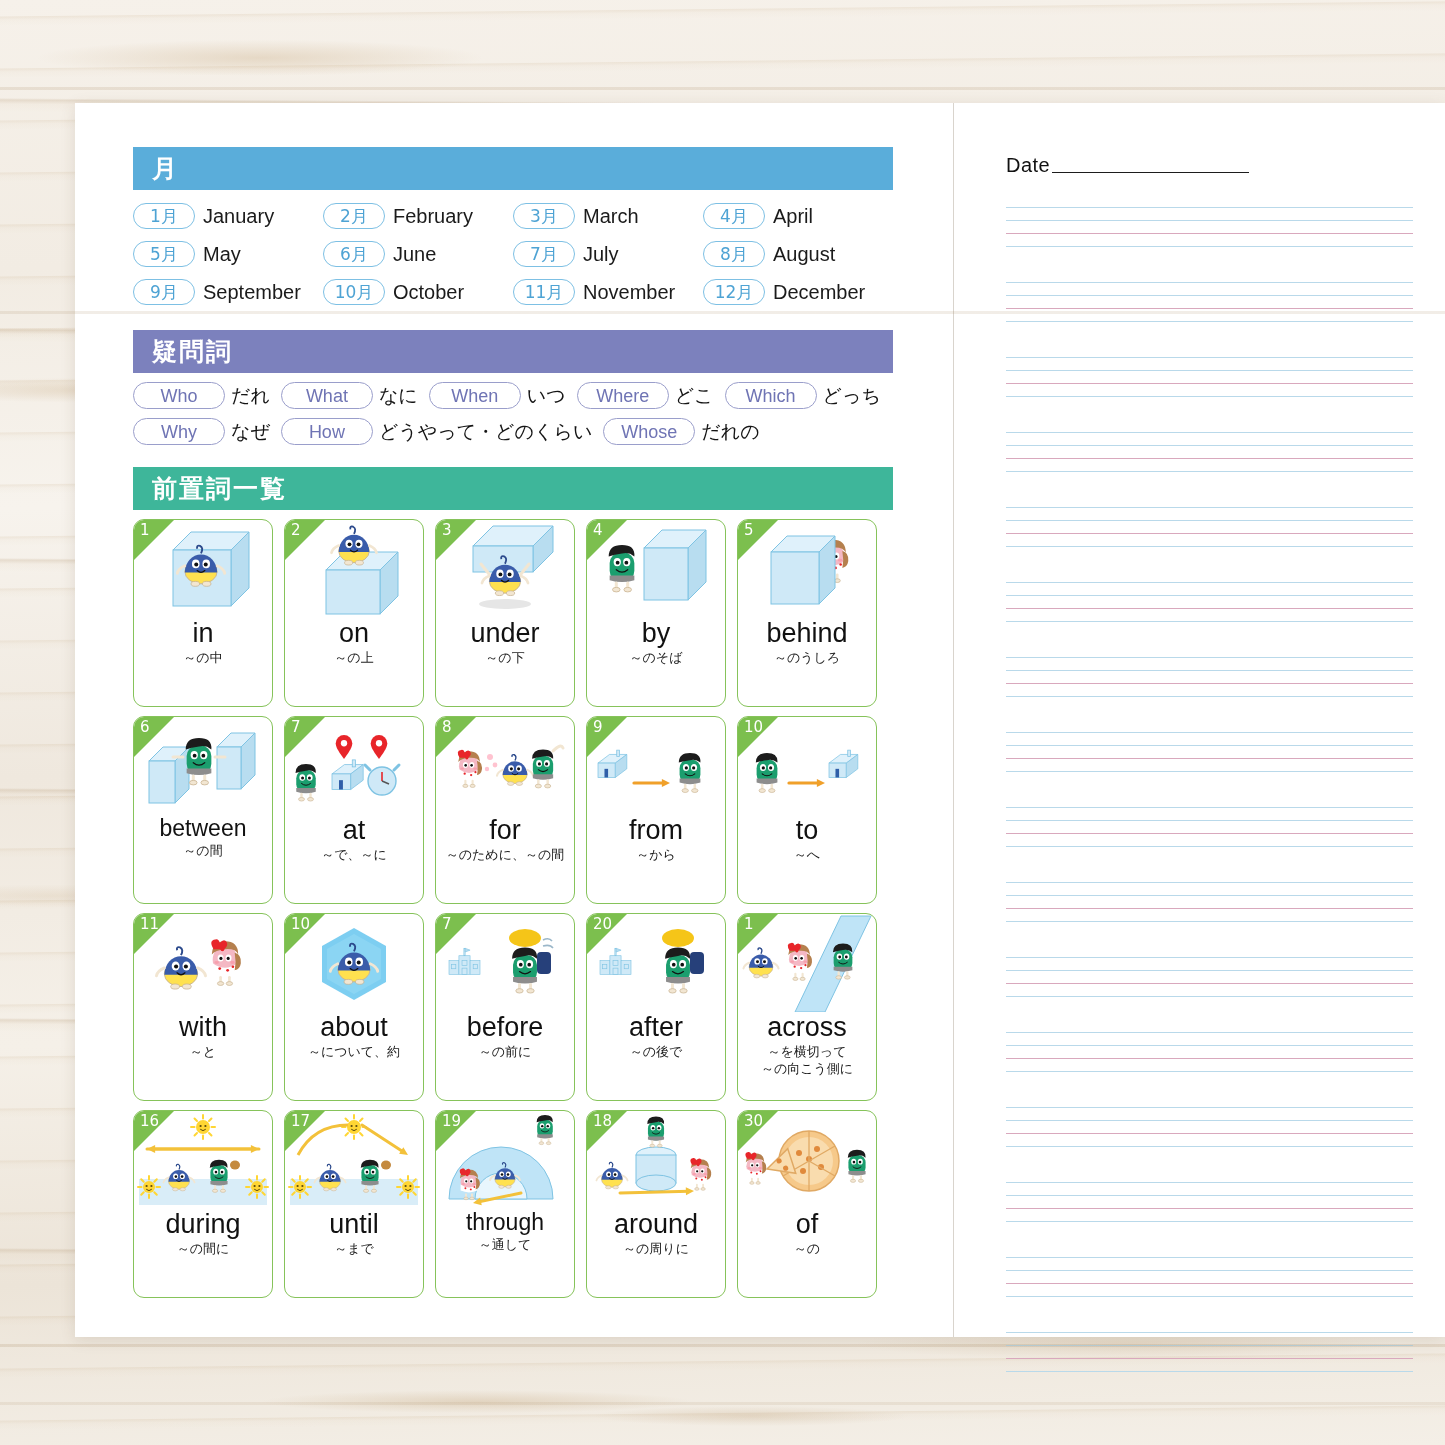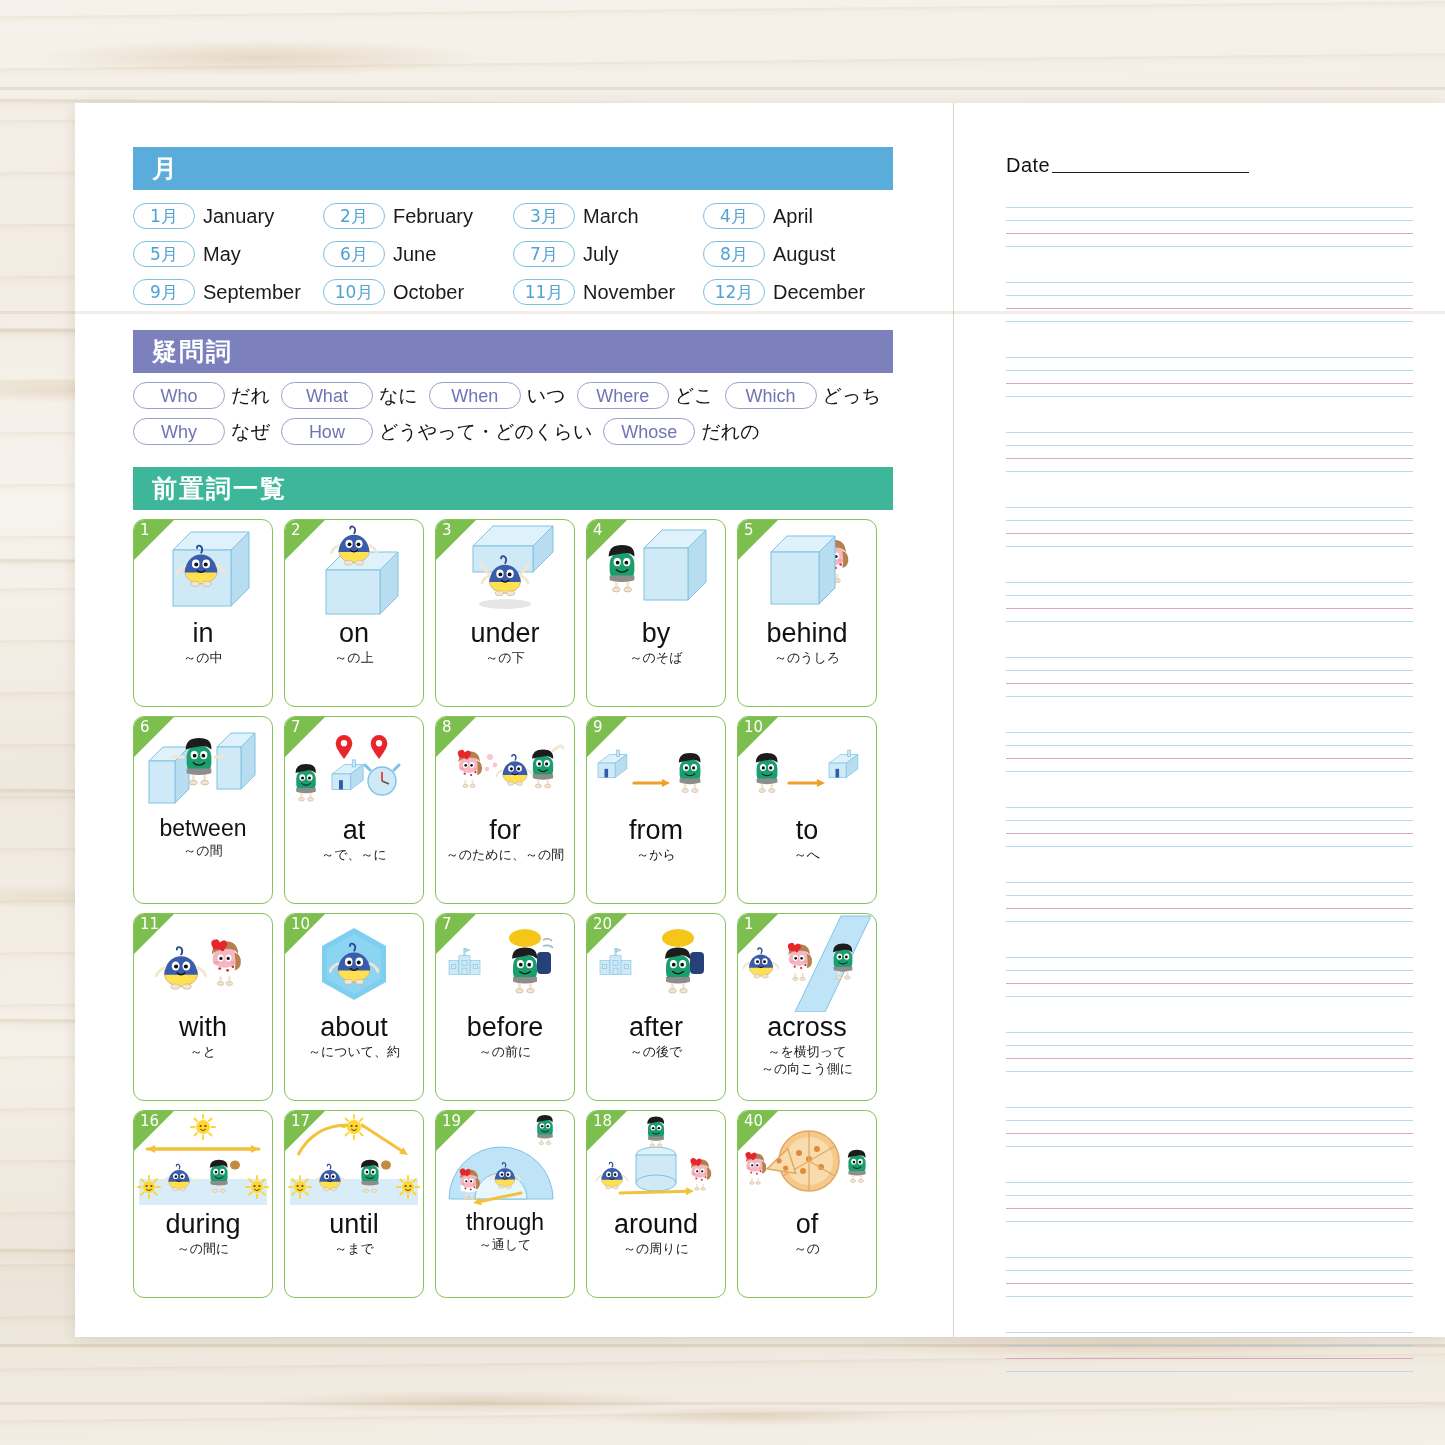--- a/index.html
+++ b/index.html
@@ -1228,21 +1228,21 @@
                       <line x1="34" y1="82" x2="103.00182515063574" y2="80.13508580673957" stroke="#f3c13a" stroke-width="3" stroke-linecap="round"></line>
  <polygon points="108,80 100.00469809785103,84.1322085491288 99.79317048556547,76.30568689456264" fill="#f3c13a"></polygon>
                     </g>
                   </svg>
                 </div>
                 <div class="word">around</div>
                 <div class="gloss">～の周りに</div>
               </div>
               <div class="card" style="border-color: rgb(134, 195, 90);">
                 <span class="corner" style="border-left-color: rgb(124, 191, 78);"></span>
-                <span class="corner-num">40</span>
+                <span class="corner-num">30</span>
                 <div class="art">
                   <svg width="140" height="98">
              <g transform="translate(72,50)">
                <circle r="30" fill="#f6c98a" stroke="#e0a964" stroke-width="1.5"></circle>
                <circle r="24" fill="#f9dcae"></circle>
                <g fill="#e08a3c">
                         <circle cx="-10" cy="-8" r="3"></circle>
                         <circle cx="8" cy="-12" r="3"></circle>
                         <circle cx="12" cy="6" r="3"></circle>
                         <circle cx="-6" cy="10" r="3"></circle>

